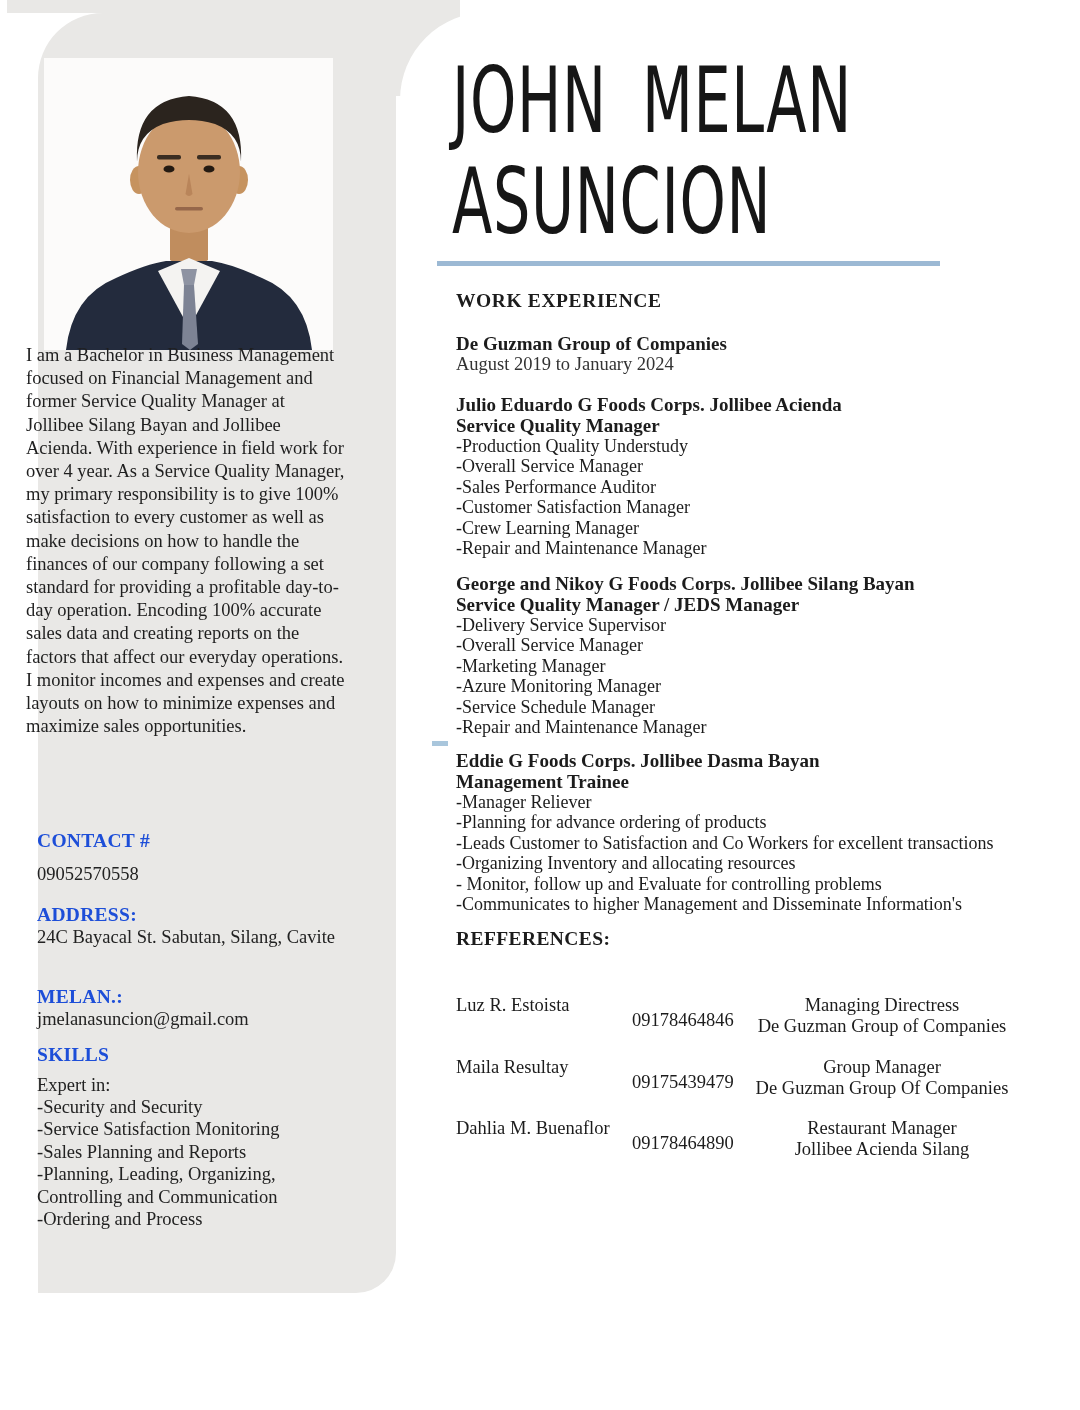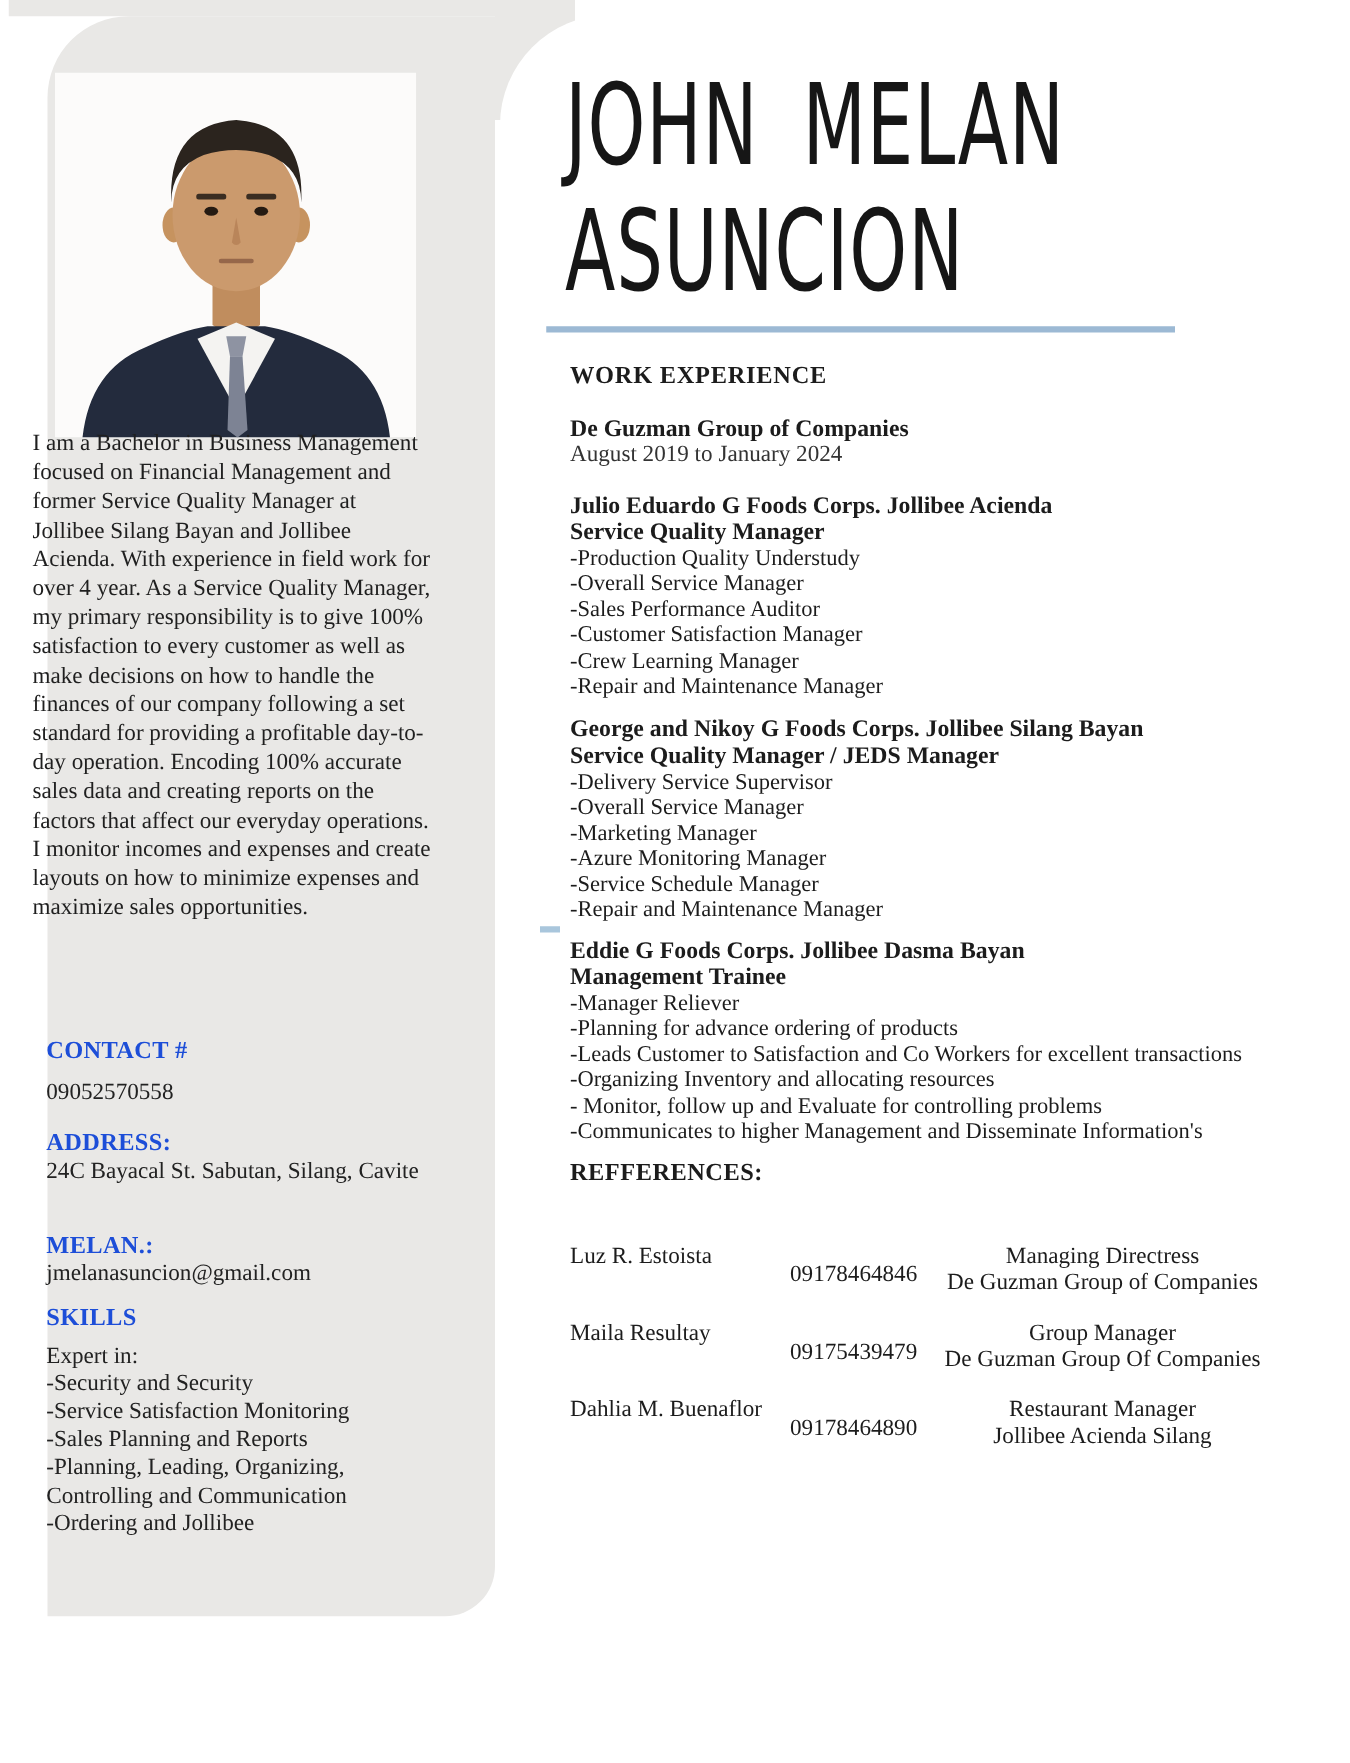--- a/index.html
+++ b/index.html
@@ -96,21 +96,21 @@
   <div class="side-h" style="top:986px;">MELAN.:</div>
   <div class="side-v" style="top:1008px;">jmelanasuncion@gmail.com</div>
 
   <div class="side-h" style="top:1044px;">SKILLS</div>
   <div class="side-v" style="top:1074px;">Expert in:</div>
   <div class="skills-list">
     <span class="skill">-Security and Security</span>
     <span class="skill">-Service Satisfaction Monitoring</span>
     <span class="skill">-Sales Planning and Reports</span>
     <span class="skill">-Planning, Leading, Organizing, Controlling and Communication</span>
-    <span class="skill">-Ordering and Jollibee</span>
+    <span class="skill">-Ordering and Process</span>
   </div>
 
   <div class="name-block">
     <div>JOHN MELAN</div>
     <div>ASUNCION</div>
   </div>
   <div class="blue-rule"></div>
 
   <div class="we-heading">WORK EXPERIENCE</div>
 

